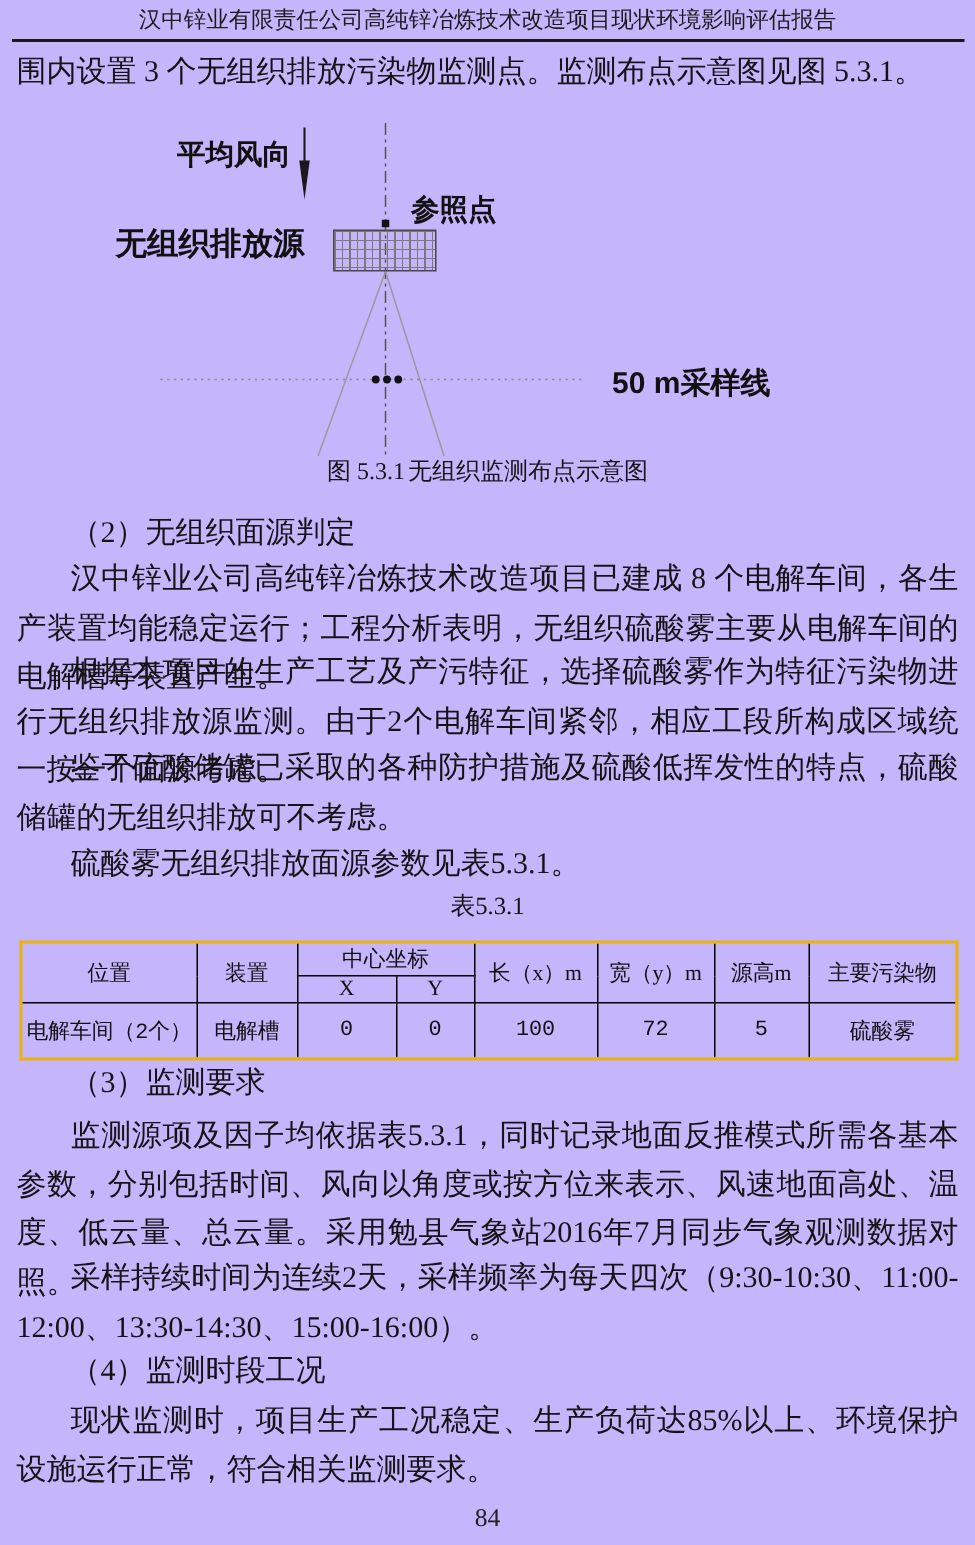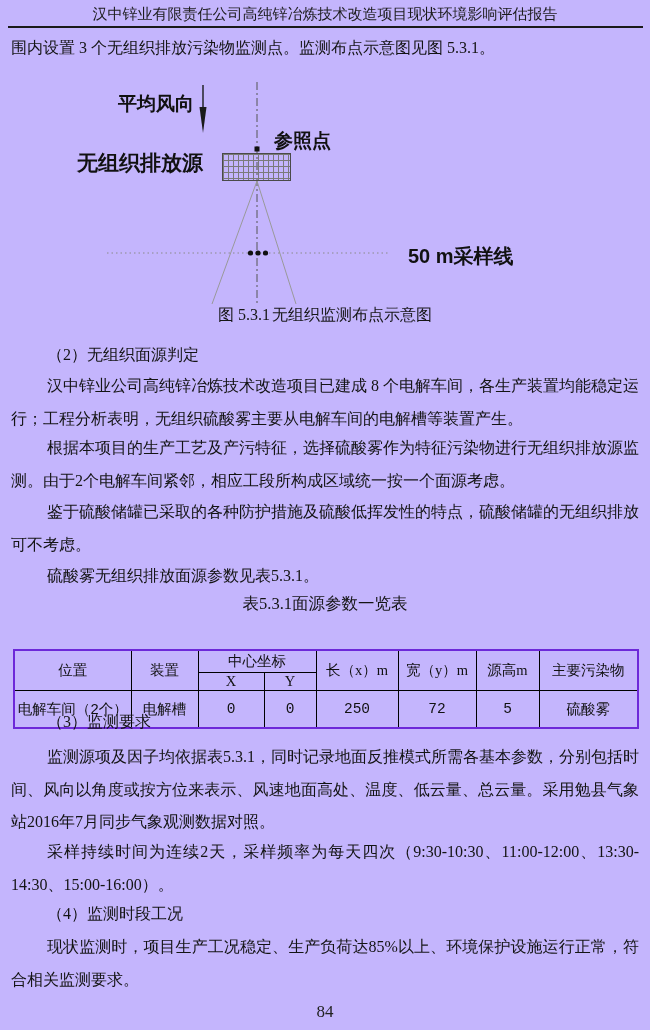--- a/index.html
+++ b/index.html
@@ -14,21 +14,21 @@
   }
   .doc-header{
     position:absolute;top:4px;left:0;width:650px;
     text-align:center;font-size:15px;line-height:20px;color:#1c1c1c;
   }
   .header-rule{
     position:absolute;top:26px;left:8px;width:635px;height:2px;background:#1a1a1a;
   }
   .bodyblock{
     position:absolute;left:11px;width:628px;
-    font-size:16px;line-height:32.5px;
+    font-size:20px;line-height:32.5px;
     text-align:justify;text-justify:inter-ideograph;
   }
   .indent{text-indent:36px;}
   .heading{text-align:left;}
   .intro{top:32px;}
   .h2{top:339px;} .p2{top:370px;} .p3{top:432px;} .p4{top:496px;} .p5{top:560px;}
   .h3{top:706px;} .p6{top:741px;} .p7{top:836px;}
   .h4{top:898px;} .p8{top:931px;}
 
   
@@ -55,23 +55,23 @@
     display:flex;justify-content:center;gap:2px;
     font-size:16px;line-height:24px;color:#161616;text-align:center;
   }
 
   .table-title{
     position:absolute;top:592px;left:0;width:650px;
     display:flex;justify-content:center;
     font-size:16.5px;line-height:24px;color:#141414;
   }
   table.params{
-    position:absolute;top:649px;left:13px;
+    position:absolute;top:627px;left:13px;
     width:624px;border-collapse:collapse;table-layout:fixed;
-    border:2px solid #6d28d9;
+    border:2px solid #eab308;
     font-size:14.5px;color:#111;
   }
   table.params td,table.params th{
     border:1px solid #000;text-align:center;vertical-align:middle;
     padding:0;font-weight:normal;overflow:hidden;white-space:nowrap;
   }
   tr.hrow1 th{height:21px;}
   tr.hrow2 th{height:16px;}
   tr.drow td{height:36px;font-family:Liberation Mono, monospace;}
   th.bold-xy{font-weight:bold;font-size:14.5px;}
@@ -122,21 +122,20 @@
   </div>
 
   <div class="bodyblock heading indent h2">（2）无组织面源判定</div>
   <div class="bodyblock indent p2">汉中锌业公司高纯锌冶炼技术改造项目已建成 8 个电解车间，各生产装置均能稳定运行；工程分析表明，无组织硫酸雾主要从电解车间的电解槽等装置产生。</div>
   <div class="bodyblock indent p3">根据本项目的生产工艺及产污特征，选择硫酸雾作为特征污染物进行无组织排放源监测。由于2个电解车间紧邻，相应工段所构成区域统一按一个面源考虑。</div>
   <div class="bodyblock indent p4">鉴于硫酸储罐已采取的各种防护措施及硫酸低挥发性的特点，硫酸储罐的无组织排放可不考虑。</div>
   <div class="bodyblock indent p5">硫酸雾无组织排放面源参数见表5.3.1。</div>
 
   <div class="table-title">
     <span>表5.3.1</span>
-    <span>面源参数一览表</span>
   </div>
 
   <table class="params">
     <colgroup>
       <col style="width:117px">
         <col style="width:67px">
         <col style="width:66px">
         <col style="width:52px">
       <col style="width:82px">
         <col style="width:78px">
@@ -155,21 +154,21 @@
       </tr>
       <tr class="hrow2">
         <th class="bold-xy">X</th>
         <th class="bold-xy">Y</th>
       </tr>
       <tr class="drow">
         <td>电解车间（2个）</td>
         <td>电解槽</td>
         <td>0</td>
         <td>0</td>
-        <td>250</td>
+        <td>100</td>
         <td>72</td>
         <td>5</td>
         <td>硫酸雾</td>
       </tr>
     </tbody>
   </table>
 
   <div class="bodyblock heading indent h3">（3）监测要求</div>
   <div class="bodyblock indent p6">监测源项及因子均依据表5.3.1，同时记录地面反推模式所需各基本参数，分别包括时间、风向以角度或按方位来表示、风速地面高处、温度、低云量、总云量。采用勉县气象站2016年7月同步气象观测数据对照。</div>
   <div class="bodyblock indent p7">采样持续时间为连续2天，采样频率为每天四次（9:30-10:30、11:00-12:00、13:30-14:30、15:00-16:00）。</div>

